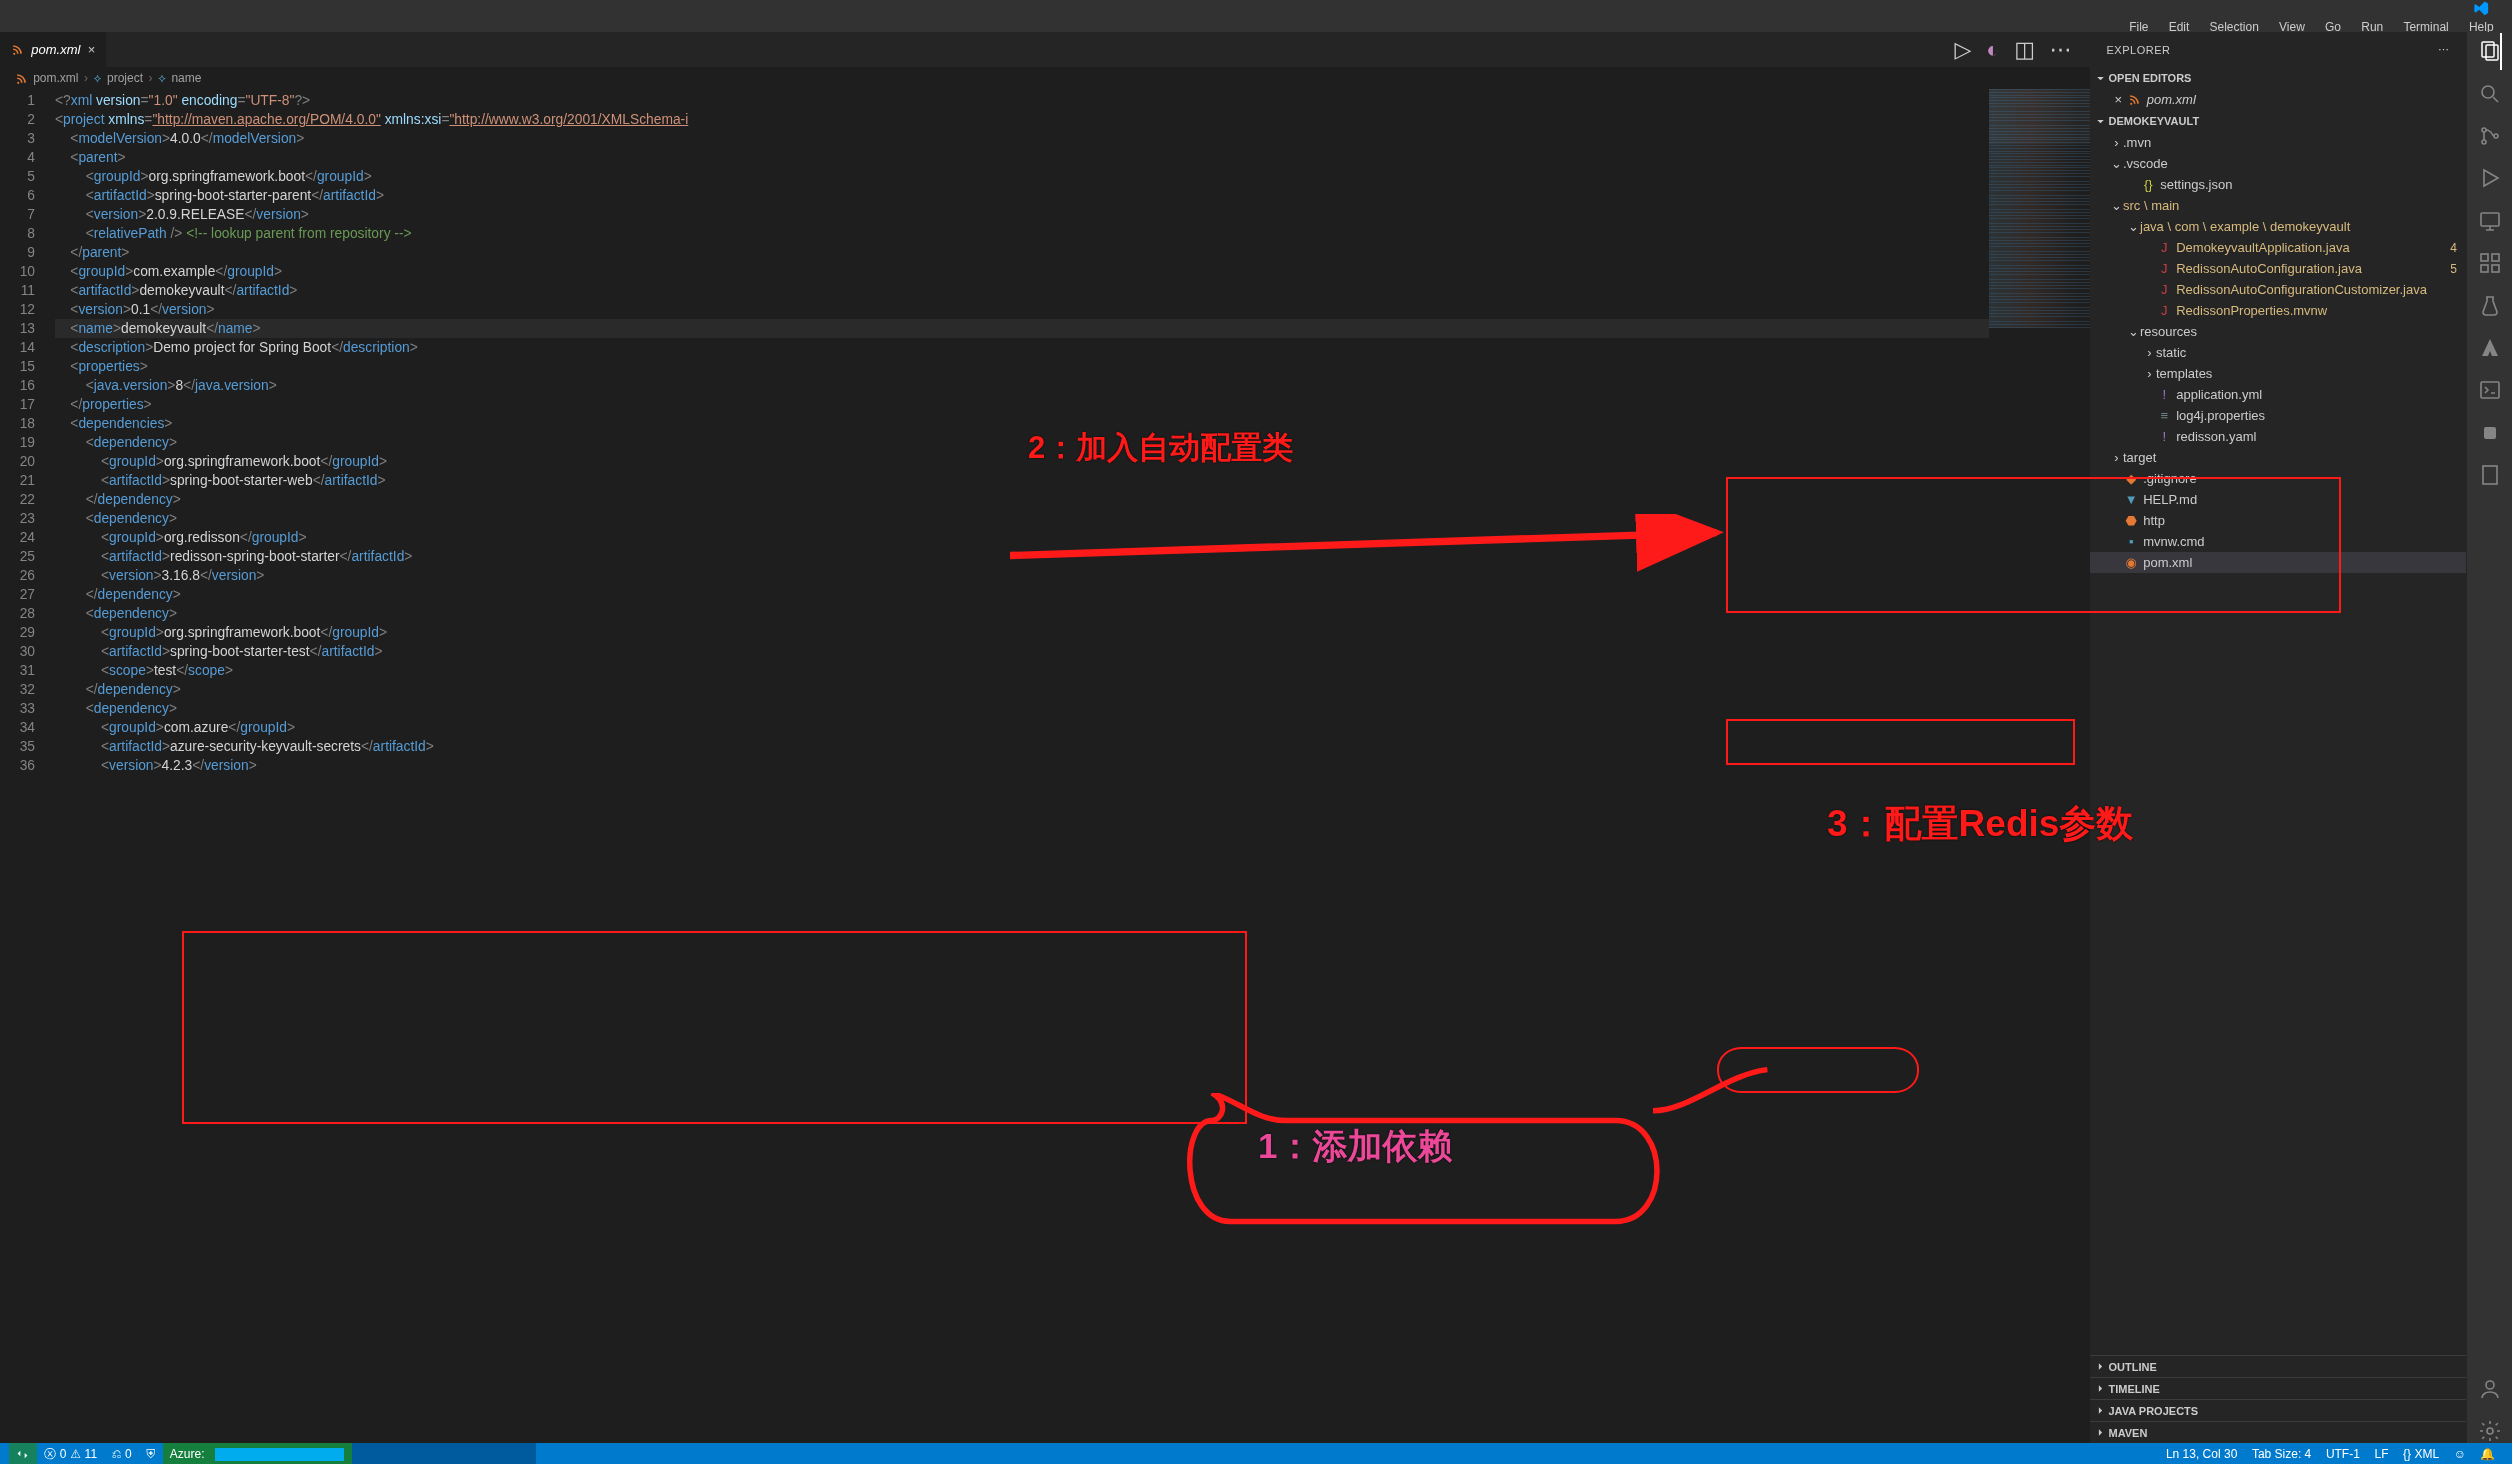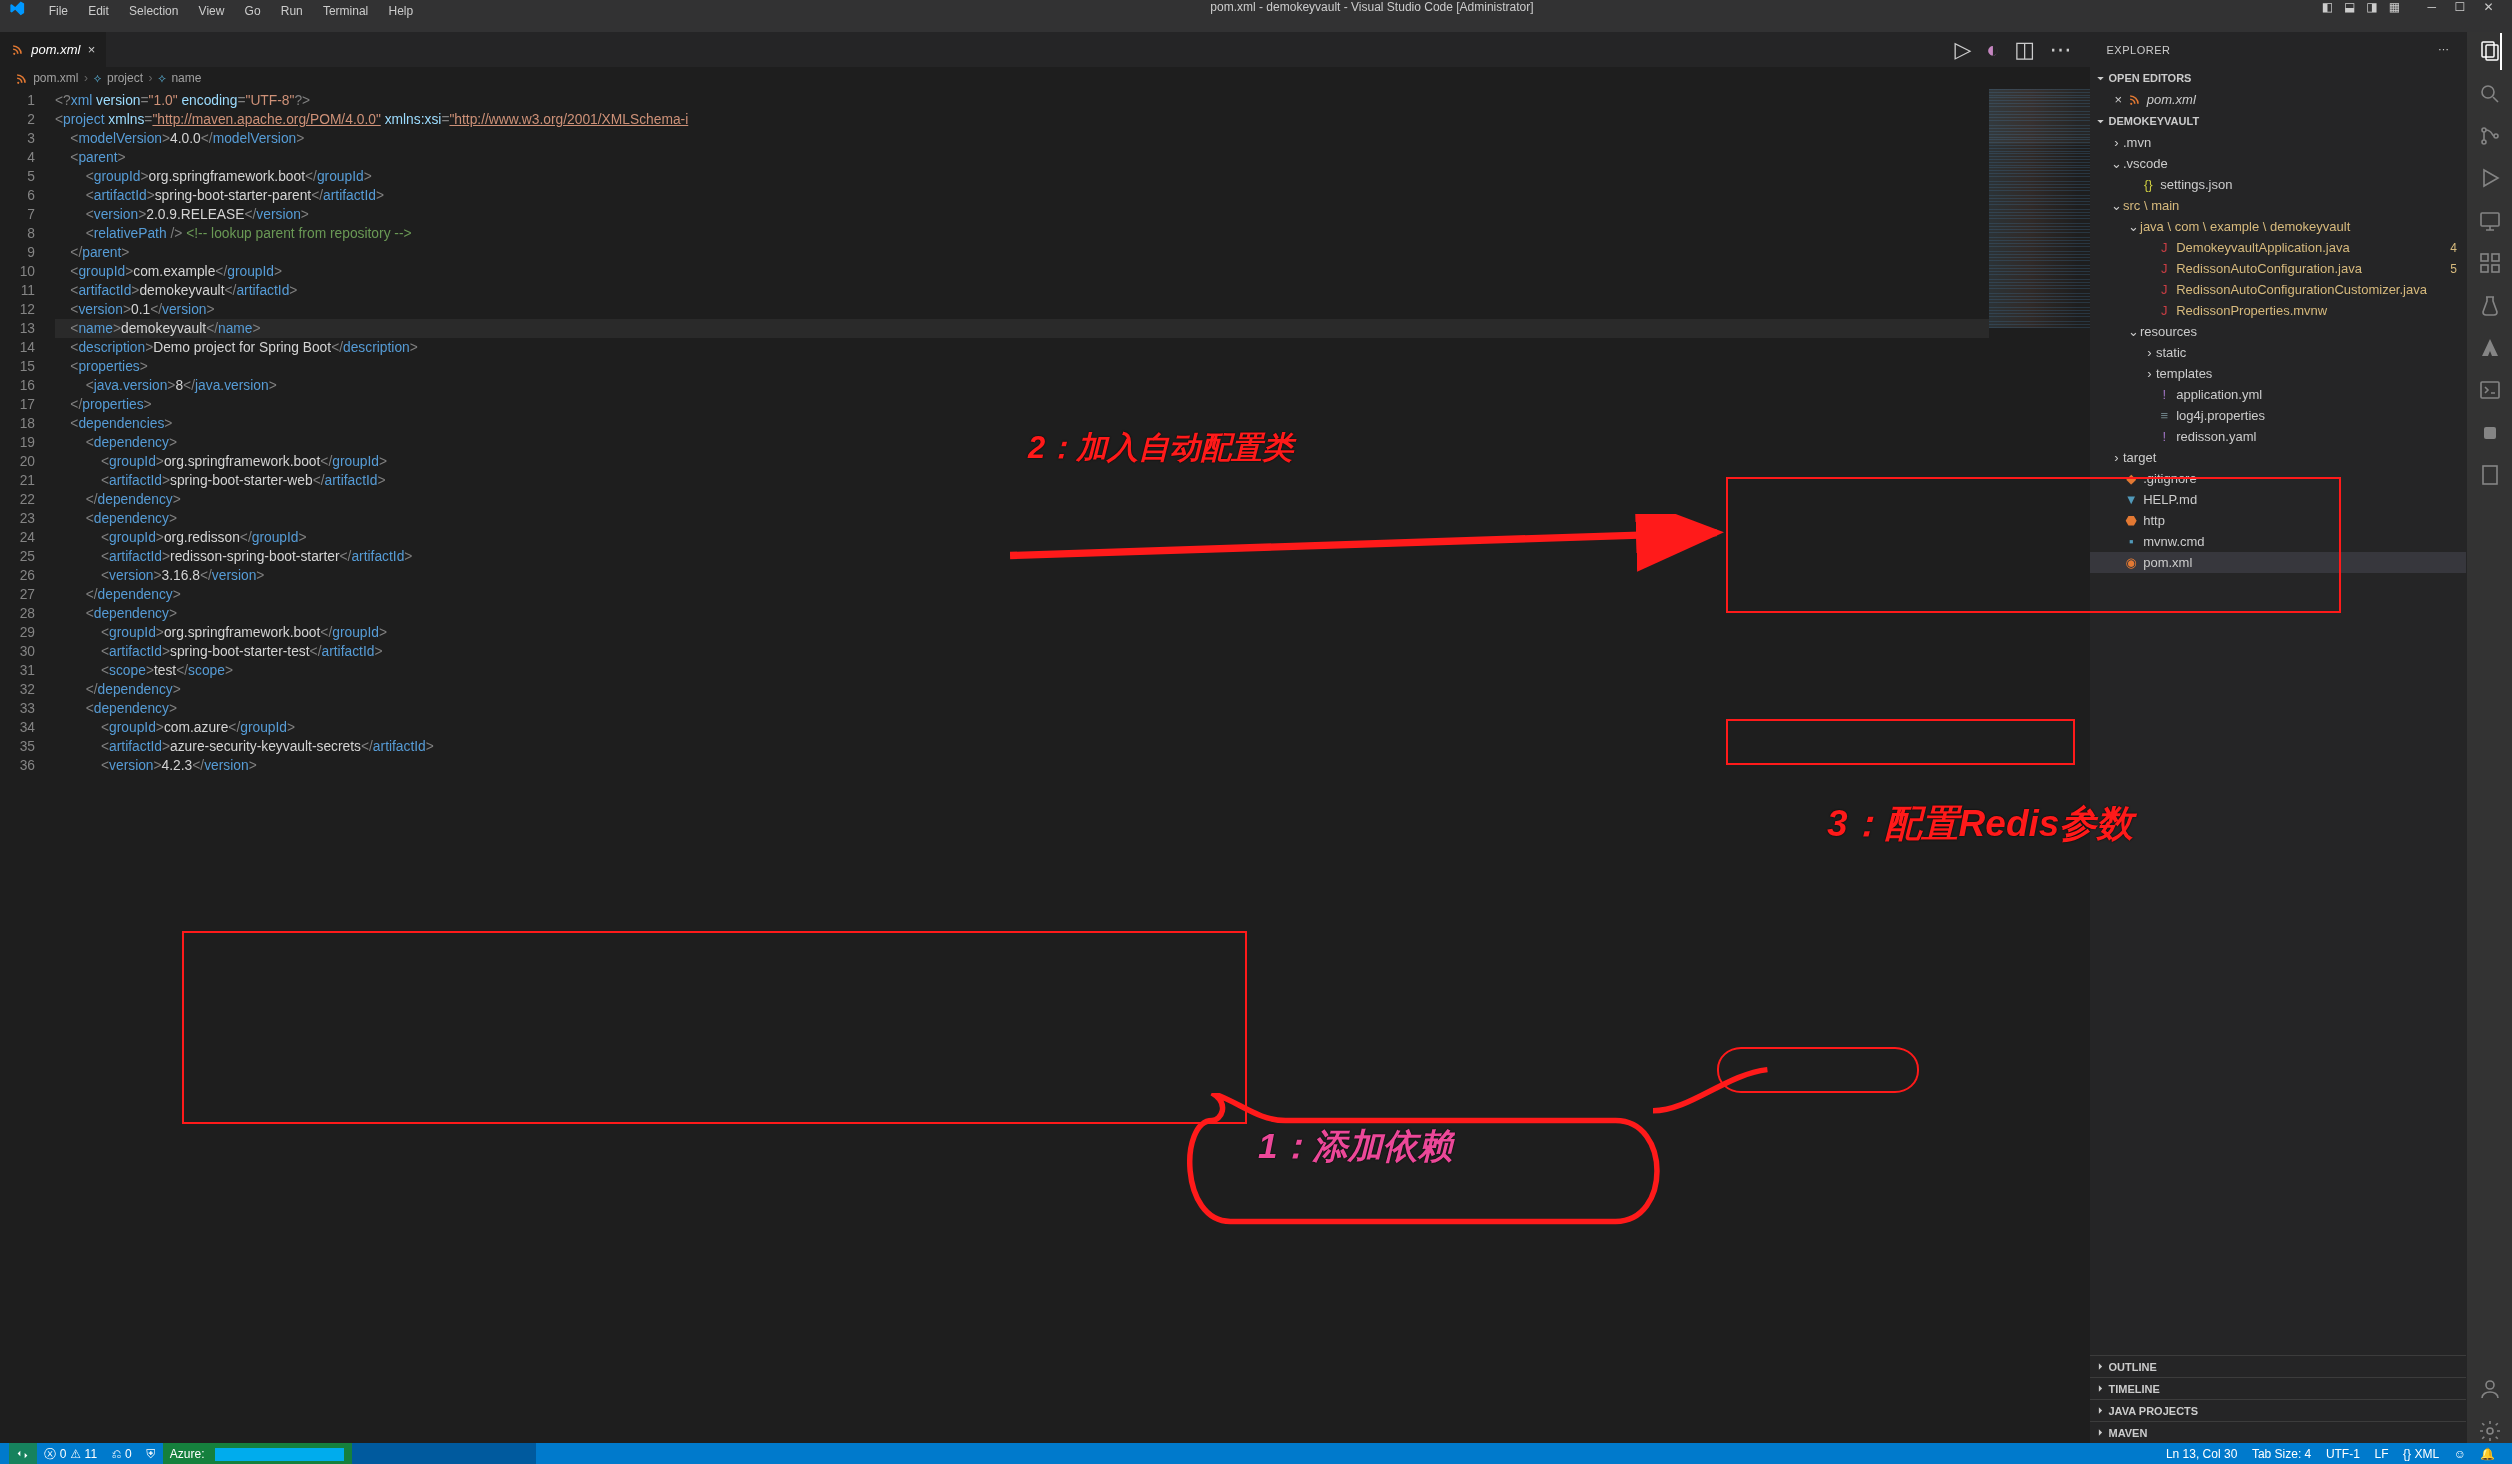--- a/index.html
+++ b/index.html
@@ -1,17 +1,17 @@
 <!DOCTYPE html>
 <html style="font-size:14.7px"><head>
 <meta charset="utf-8">
 <style>
 * { margin:0; padding:0; box-sizing:border-box; font-family:"Segoe UI",sans-serif; }
 body { background:#1e1e1e; color:#cccccc; width:2512px; height:1465px; overflow:hidden; font-size:22px; position:relative; }
-.title-bar { height:32px; background:#323233; display:flex; align-items:flex-start; padding:0 9.2px; font-size:12px; }
+.title-bar { height:32px; background:#323233; display:flex; align-items:flex-end; padding:0 9.2px; font-size:12px;flex-direction:column; }
 .logo-icon { width:16.5px; height:16.5px; margin-right:13.8px; }
 .menu-items { display:flex; gap:1.8px; }
 .menu-items span { padding:3.7px 9.2px; color:#ccc; cursor:pointer; font-size:12px; }
 .title-text { flex:1; text-align:center; color:#ccc; font-size:12px; }
 .win-controls { display:flex; gap:18.4px; color:#ccc; margin-right:9.2px; }
 .win-controls span { cursor:pointer; }
 .layout-icons { display:flex; gap:11px; margin-right:27.5px; color:#ccc; }
 
 .main-area { display:flex; height:calc(100% - 32px - 22px); }
 .right-activity { width:46px; background:#333333; display:flex; flex-direction:column; align-items:center; padding-top:7.3px; gap:18.4px; border-left:0.9px solid #252526; }
@@ -68,21 +68,21 @@
 
 .status-bar { height:22px; background:#007acc; display:flex; align-items:center; color:#fff; font-size:12px; padding:0 9.2px; }
 .status-bar .sb-item { padding:0 7.3px; display:flex; align-items:center; gap:3.7px; cursor:pointer; }
 .status-bar .sb-right { margin-left:auto; display:flex; }
 .azure-block { background:#15803d; padding:0 7.3px; height:100%; display:flex; align-items:center; }
 
 
 .annot { position:absolute; pointer-events:none; color:#ff1a1a; font-weight:bold; }
 .annot-box { border:2.8px solid #ff1a1a; position:absolute; pointer-events:none; }
 .annot-circle { border:2.8px solid #ff1a1a; position:absolute; pointer-events:none; border-radius:50%; }
-.annot-text { font-size:31px; font-family:"Microsoft YaHei","SimHei",sans-serif; color:#ff1a1a; position:absolute; pointer-events:none; font-weight:bold; text-shadow:0 0 1.8px #000;font-style:italic; }
+.annot-text { font-size:31px; font-family:"Microsoft YaHei","SimHei",sans-serif; color:#ff1a1a; position:absolute; pointer-events:none; font-weight:bold; text-shadow:0 0 1.8px #000; }
 
 svg { display:block; }
 .chev { transform:rotate(0deg); }
 .chev.open { transform:rotate(90deg); }
 </style>
 </head>
 <body style="transform: scale(1); transform-origin: left top;">
 
 <div class="title-bar">
   <span class="logo-icon">

